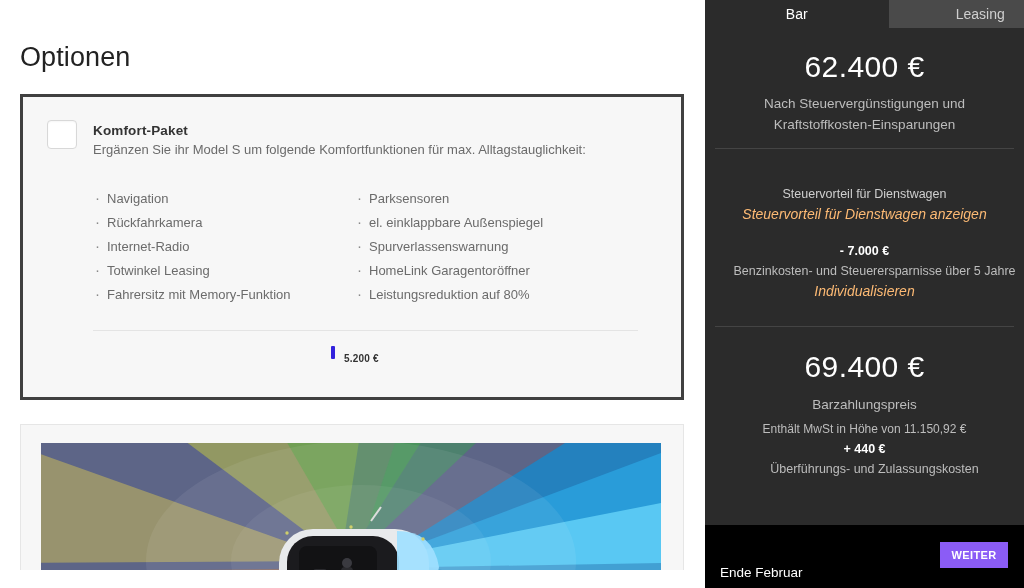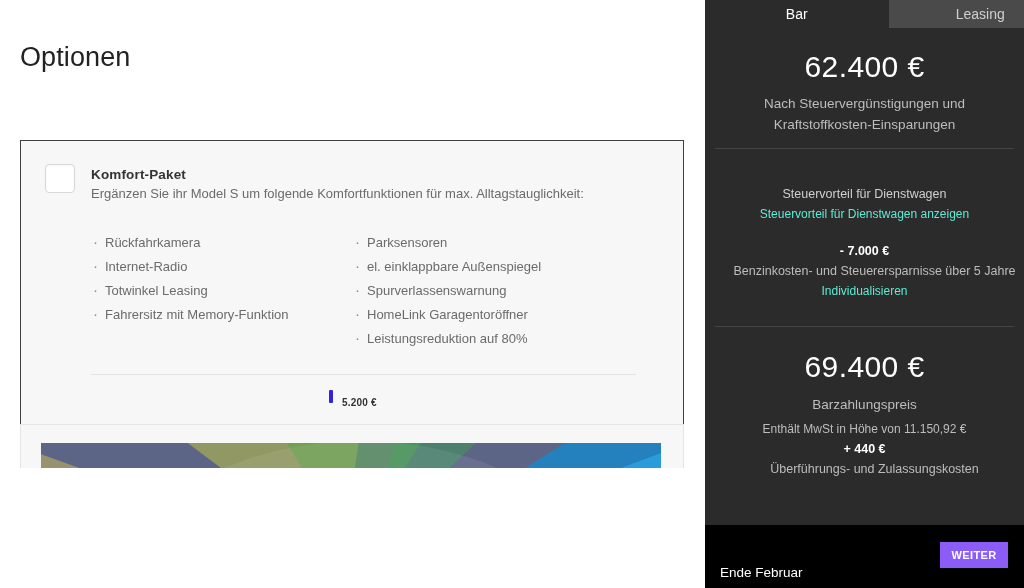--- a/index.html
+++ b/index.html
@@ -6,33 +6,33 @@
   body{
     width:1024px;height:588px;overflow:hidden;
     background:#ffffff;
     font-family:"Liberation Sans", sans-serif;
     -webkit-font-smoothing:antialiased;
   }
   .page{position:relative;width:1024px;height:588px;}
 
   
   .main{
-    position:absolute;left:0;top:0;width:705px;height:468px;
+    position:absolute;left:0;top:0;width:705px;height:570px;
     background:#ffffff;overflow:hidden;
   }
   .page-title{
     position:absolute;left:20px;top:42px;
     font-size:27px;font-weight:400;color:#222222;
     letter-spacing:0.1px;
   }
 
   
   .option-card{
     position:absolute;left:20px;top:94px;width:664px;height:306px;
-    background:#f7f7f7;border:1px solid #404040;box-sizing:border-box;margin-top:46px;
+    background:#f7f7f7;border:3px solid #404040;box-sizing:border-box;
   }
   .opt-checkbox{
     position:absolute;left:24px;top:23px;width:28px;height:27px;
     background:#ffffff;border:1px solid #d8d8d8;border-radius:4px;
     box-shadow:inset 0 1px 2px rgba(0,0,0,0.04);
   }
   .opt-title{
     position:absolute;left:70px;top:26px;
     font-size:13.5px;font-weight:bold;color:#333333;
     letter-spacing:0.15px;
@@ -97,21 +97,21 @@
   }
   .tab.active{background:#2b2b2b;color:#ffffff;}
   .tab.inactive{background:#4a4a4a;color:#cfcfcf;}
 
   .sec{position:absolute;left:0;width:319px;text-align:center;}
   .sec-hr{position:absolute;left:10px;width:299px;height:1px;background:#444444;}
 
   .big-price{font-size:30px;font-weight:400;color:#ffffff;letter-spacing:0.4px;}
   .sub-line{font-size:13.5px;color:#bdbdbd;line-height:21px;}
   .mid-label{font-size:12.5px;color:#cfcfcf;line-height:20px;}
-  .link{font-size:12px;color:#5eead4;line-height:20px;cursor:pointer;}
+  .link{font-size:14px;color:#fdba74;line-height:20px;cursor:pointer;font-style:italic;}
   .amount{font-size:12.5px;font-weight:bold;color:#ffffff;line-height:20px;}
   .note{font-size:12.5px;color:#bdbdbd;line-height:20px;padding-left:20px;}
   .mwst{font-size:12px;color:#bdbdbd;line-height:20px;}
 
   .footer{
     position:absolute;left:0;top:525px;width:319px;height:63px;background:#000000;
   }
   .footer-date{
     position:absolute;left:15px;top:40px;
     font-size:13.5px;color:#ffffff;
@@ -134,20 +134,21 @@
     <div class="page-title">Optionen</div>
 
     <div class="option-card">
       <div class="opt-checkbox"></div>
       <div class="opt-title">Komfort-Paket</div>
       <div class="opt-desc">Ergänzen Sie ihr Model S um folgende Komfortfunktionen für max. Alltagstauglichkeit:</div>
 
       <div class="opt-lists">
         <div class="opt-col">
           <ul>
+            <li>Navigation</li>
             <li>Rückfahrkamera</li>
             <li>Internet-Radio</li>
             <li>Totwinkel Leasing</li>
             <li>Fahrersitz mit Memory-Funktion</li>
           </ul>
         </div>
         <div class="opt-col">
           <ul>
             <li>Parksensoren</li>
             <li>el. einklappbare Außenspiegel</li>

